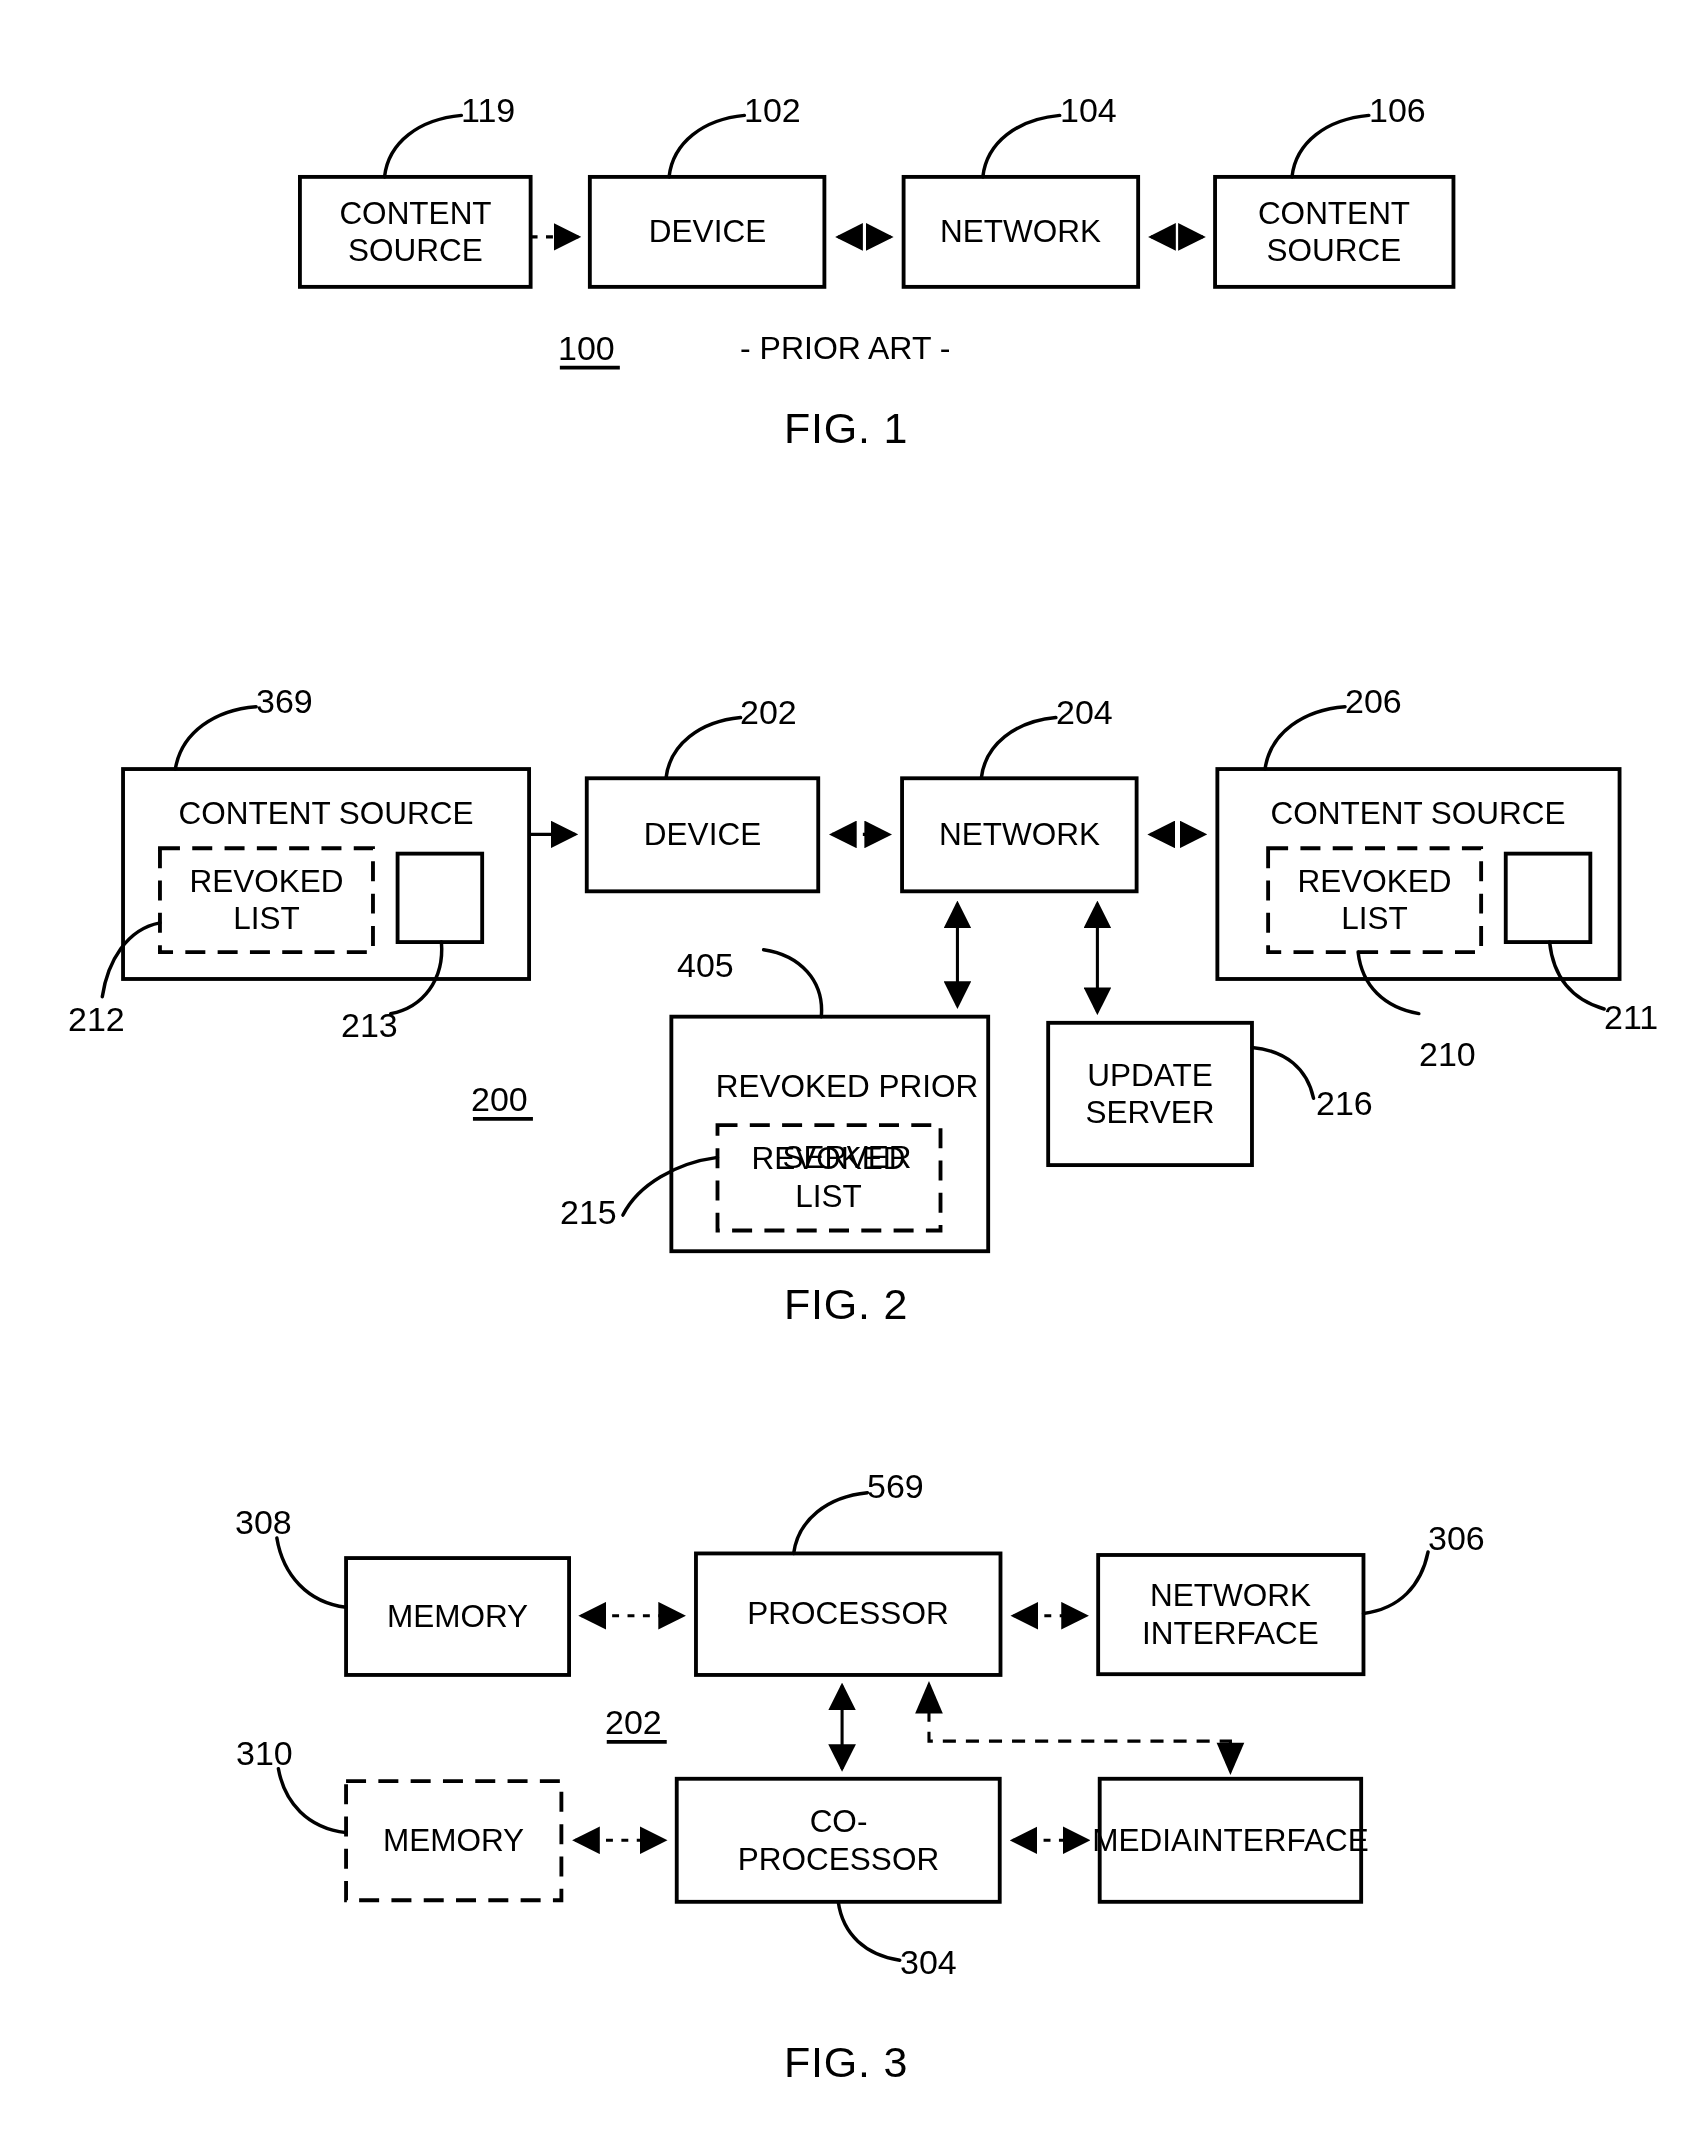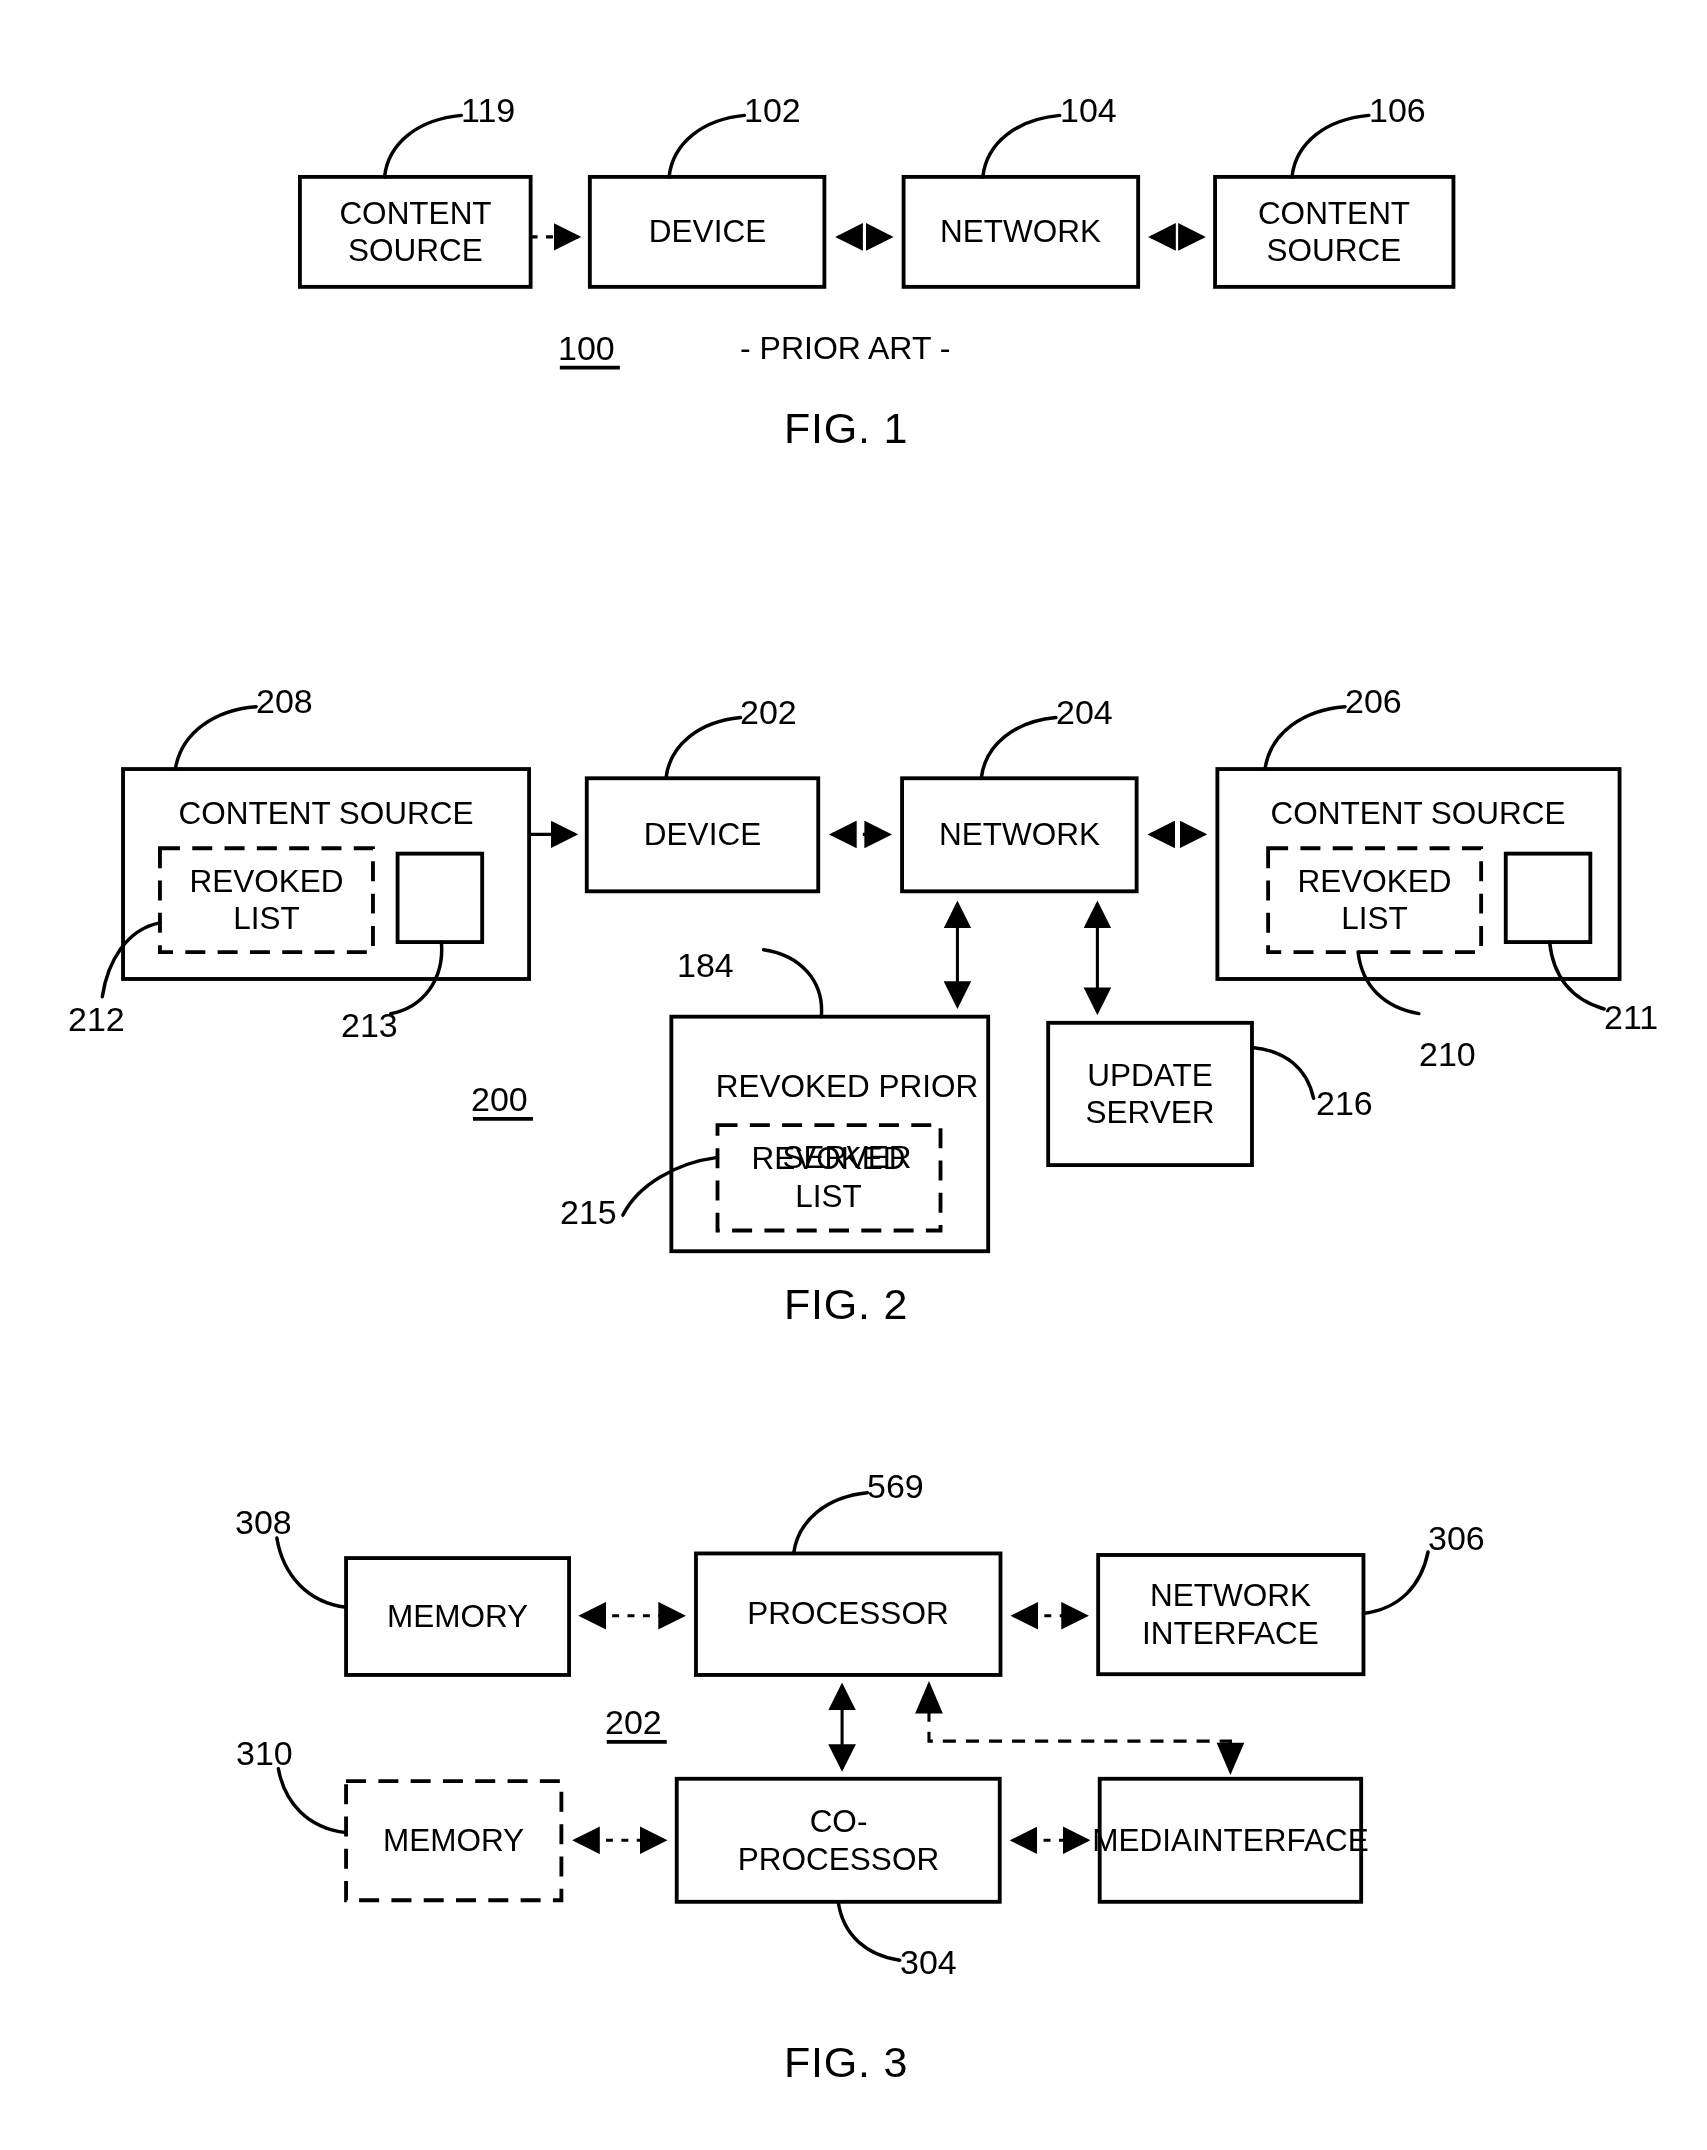--- a/index.html
+++ b/index.html
@@ -226,21 +226,21 @@
   <div class="lbl block-text centerer" style="left:903px; top:177px; width:235px; height:110px;">NETWORK</div>
   <div class="lbl block-text two-line centerer" style="left:1215px; top:177px; width:238px; height:110px; flex-direction:column;">
     <span>CONTENT</span>
     <span>SOURCE</span>
   </div>
 
   <div class="lbl sysnum" style="left:558px; top:329px; text-decoration:none;">100</div>
   <div class="lbl priorart" style="left:740px; top:331px;">- PRIOR ART -</div>
   <div class="lbl fignum" style="left:784px; top:404px;">FIG. 1</div>
 
-  <div class="lbl refnum" style="left:256px; top:682px;">208</div>
+  <div class="lbl refnum" style="left:256px; top:682px;">369</div>
   <div class="lbl refnum" style="left:740px; top:693px;">202</div>
   <div class="lbl refnum" style="left:1056px; top:693px;">204</div>
   <div class="lbl refnum" style="left:1345px; top:682px;">206</div>
 
   <div class="lbl block-text" style="left:123px; top:796px; width:406px;">CONTENT SOURCE</div>
   <div class="lbl block-text two-line centerer" style="left:160px; top:848px; width:213px; height:104px; flex-direction:column;">
     <span>REVOKED</span>
     <span>LIST</span>
   </div>
 
@@ -251,21 +251,21 @@
   <div class="lbl block-text centerer" style="left:902px; top:778px; width:235px; height:113px;">NETWORK</div>
 
   <div class="lbl block-text" style="left:1217px; top:796px; width:402px;">CONTENT SOURCE</div>
   <div class="lbl block-text two-line centerer" style="left:1268px; top:848px; width:213px; height:104px; flex-direction:column;">
     <span>REVOKED</span>
     <span>LIST</span>
   </div>
   <div class="lbl refnum" style="left:1419px; top:1003px;margin-top:32px;">210</div>
   <div class="lbl refnum" style="left:1604px; top:998px;">211</div>
 
-  <div class="lbl refnum" style="left:677px; top:946px;">184</div>
+  <div class="lbl refnum" style="left:677px; top:946px;">405</div>
   <div class="lbl block-text" style="left:671px; top:1034px; width:317px;">
     <span>REVOKED PRIOR</span><br>
     <span>SERVER</span>
   </div>
   <div class="lbl block-text two-line centerer" style="left:717px; top:1125px; width:223px; height:105px; flex-direction:column;">
     <span>REVOKED</span>
     <span>LIST</span>
   </div>
   <div class="lbl refnum" style="left:560px; top:1193px;">215</div>
 

